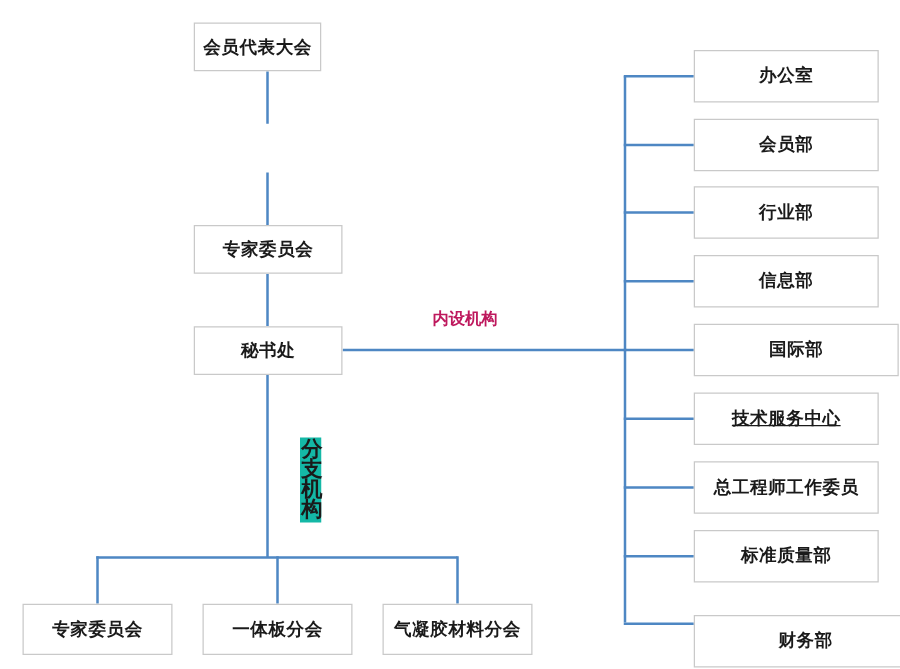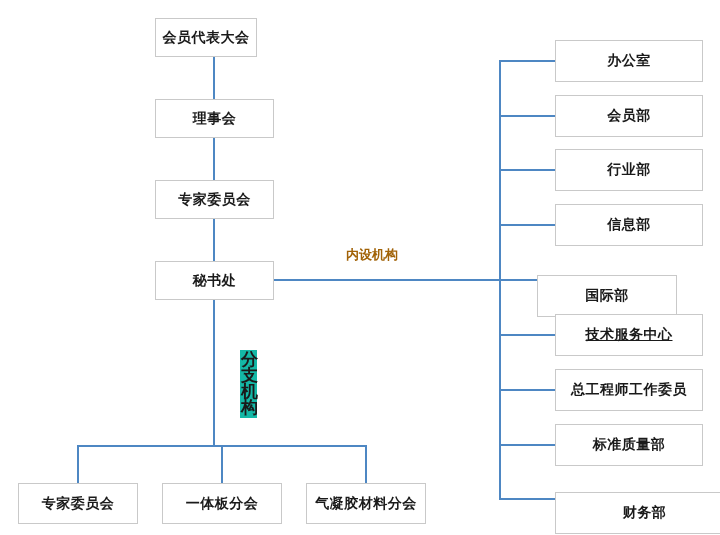--- a/index.html
+++ b/index.html
@@ -34,21 +34,21 @@
   }
   .conn {
     position: absolute;
     background: #4e87c3;
     z-index: 1;
   }
   .conn-v { width: 2px; }
   .conn-h { height: 2px; }
   .edge-label {
     position: absolute;
-    color: #a16207;
+    color: #be185d;
     font-size: 13px;
     font-weight: bold;
     background: #ffffff;
     z-index: 4;
     white-space: nowrap;
   }
   .edge-label-vertical {
     position: absolute;
     color: #1a1a1a;
     font-size: 17px;
@@ -87,29 +87,28 @@
   <div class="conn conn-h" style="left:77px; top:445px; width:289px;"></div>
   <div class="conn conn-v" style="left:77px; top:445px; height:38px;"></div>
   <div class="conn conn-v" style="left:221px; top:445px; height:38px;"></div>
   <div class="conn conn-v" style="left:365px; top:445px; height:38px;"></div>
 
   <div class="edge-label" style="left:342px; top:245px; padding:1px 4px;">内设机构</div>
 
   <div class="edge-label-vertical" style="left:240px; top:350px; padding:2px 1px;">分支机构</div>
 
   <div class="node-box" style="left:155px; top:18px; width:102px; height:39px;">会员代表大会</div>
-  <div class="node-box" style="left:155px; top:99px; width:119px; height:39px;">理事会</div>
   <div class="node-box" style="left:155px; top:180px; width:119px; height:39px;">专家委员会</div>
   <div class="node-box" style="left:155px; top:261px; width:119px; height:39px;">秘书处</div>
 
   <div class="node-box" style="left:555px; top:40px; width:148px; height:42px;">办公室</div>
   <div class="node-box" style="left:555px; top:95px; width:148px; height:42px;">会员部</div>
   <div class="node-box" style="left:555px; top:149px; width:148px; height:42px;">行业部</div>
   <div class="node-box" style="left:555px; top:204px; width:148px; height:42px;">信息部</div>
-  <div class="node-box" style="left:537px; top:259px; width:140px; height:42px;margin-top:16px;">国际部</div>
+  <div class="node-box" style="left:555px; top:259px; width:164px; height:42px;">国际部</div>
   <div class="node-box" style="left:555px; top:314px; width:148px; height:42px;text-decoration:underline;">技术服务中心</div>
   <div class="node-box" style="left:555px; top:369px; width:148px; height:42px;">总工程师工作委员</div>
   <div class="node-box" style="left:555px; top:424px; width:148px; height:42px;">标准质量部</div>
   <div class="node-box" style="left:555px; top:478px; width:179px; height:42px;margin-top:14px;">财务部</div>
 
   <div class="node-box" style="left:18px; top:483px; width:120px; height:41px;">专家委员会</div>
   <div class="node-box" style="left:162px; top:483px; width:120px; height:41px;">一体板分会</div>
   <div class="node-box" style="left:306px; top:483px; width:120px; height:41px;">气凝胶材料分会</div>
 
 </div>

